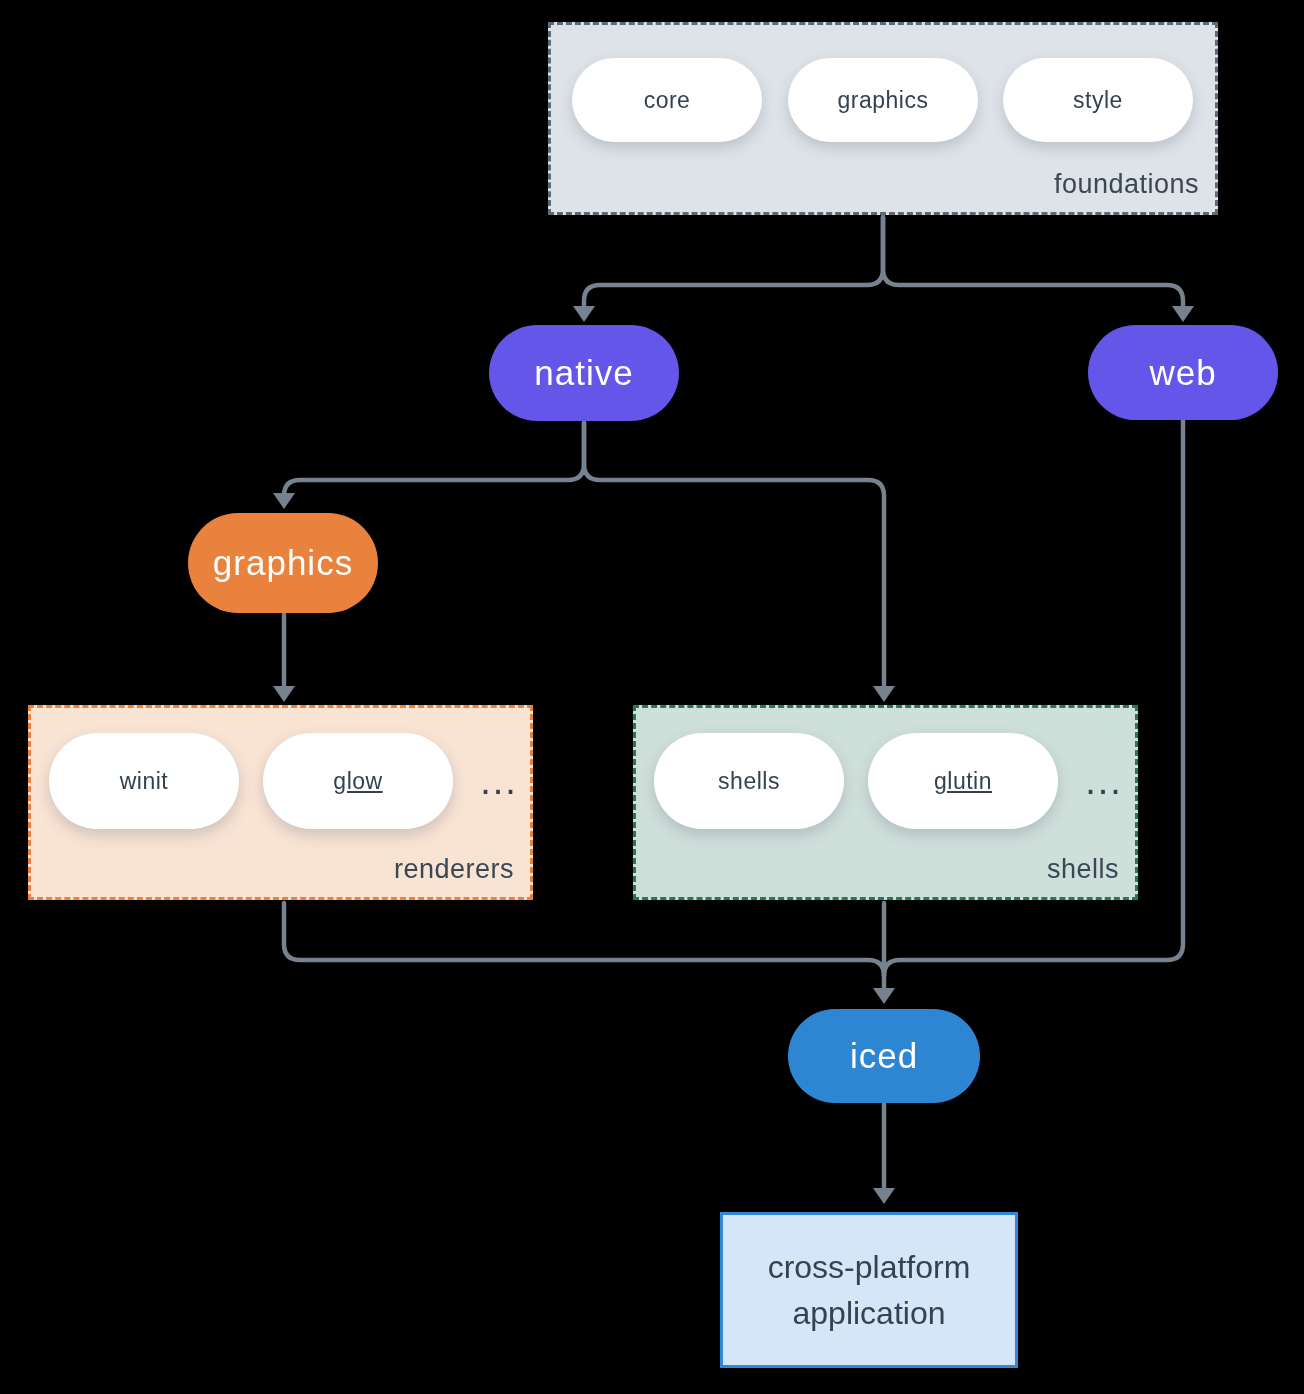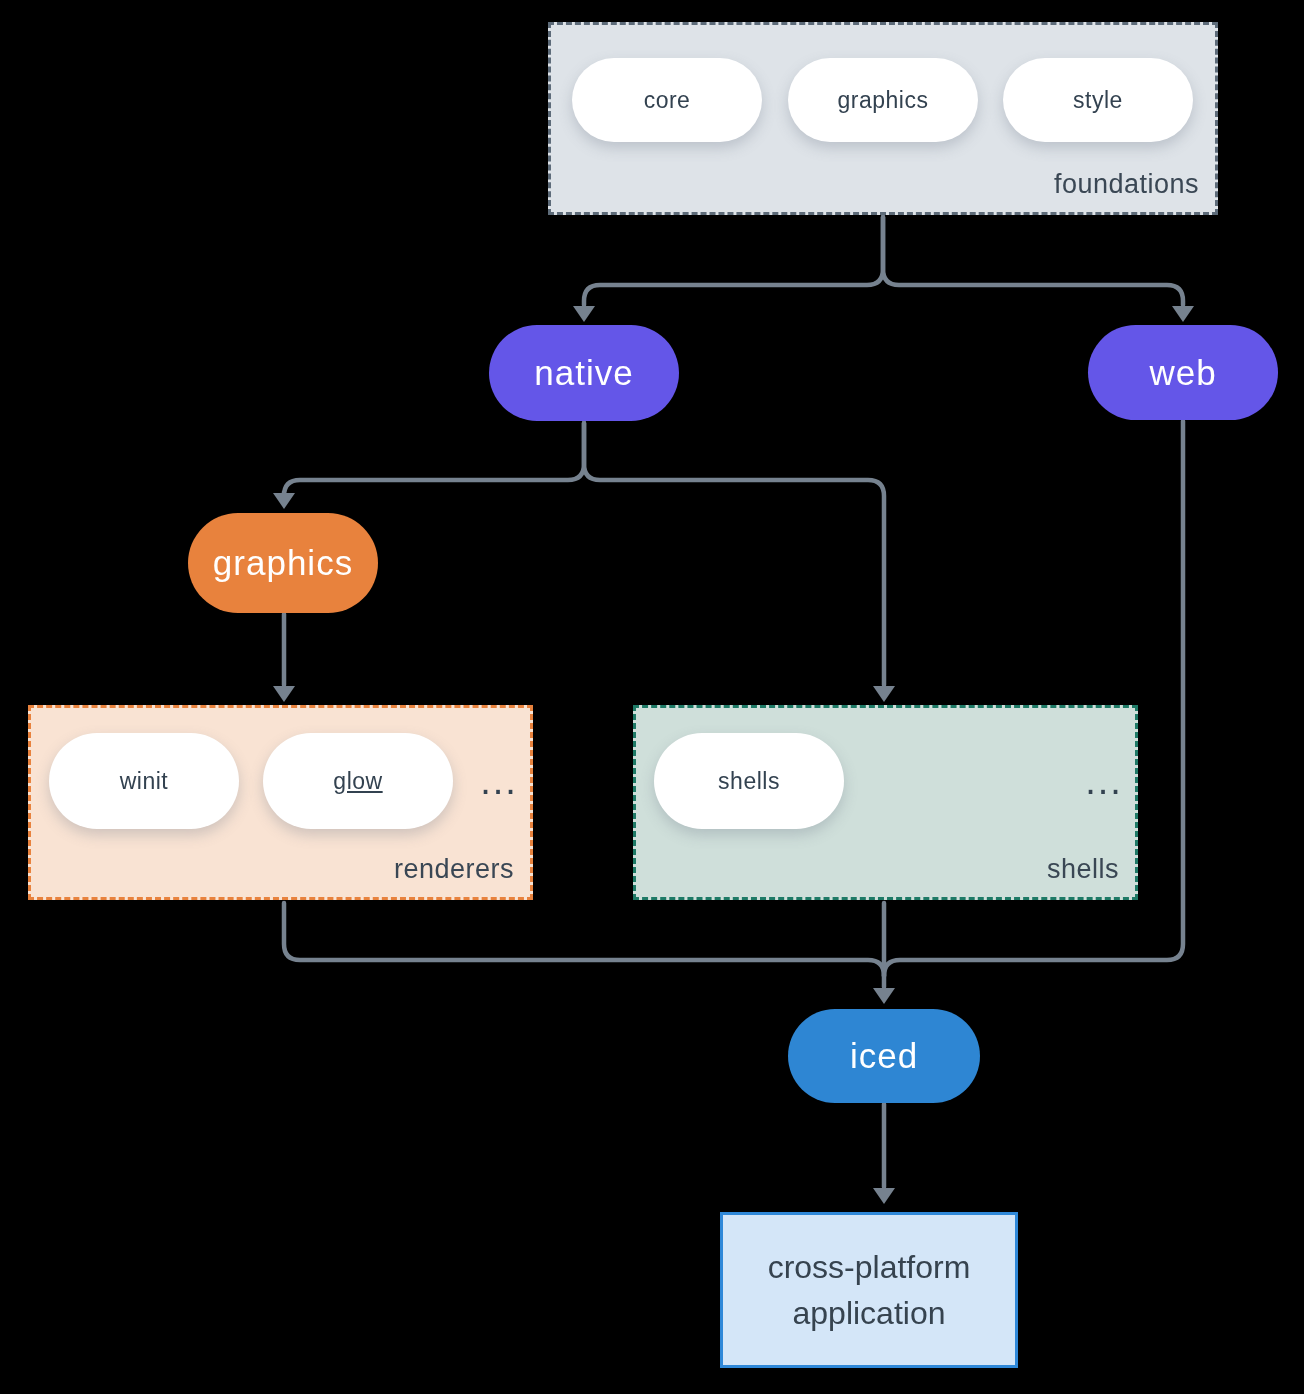--- a/index.html
+++ b/index.html
@@ -192,20 +192,23 @@
       <span>glow</span>
     </div>
     <div class="ellipsis">...</div>
     <div class="corner-label">renderers</div>
   </div>
 
   <div class="groupbox box-shells">
     <div class="pill pill-a">
       <span>shells</span>
     </div>
+    <div class="pill pill-b">
+      <span>glutin</span>
+    </div>
     <div class="ellipsis">...</div>
     <div class="corner-label">shells</div>
   </div>
 
   <div class="node-pill node-iced">
     <span>iced</span>
   </div>
 
   <div class="app-box">
     <span>cross-platform application</span>

